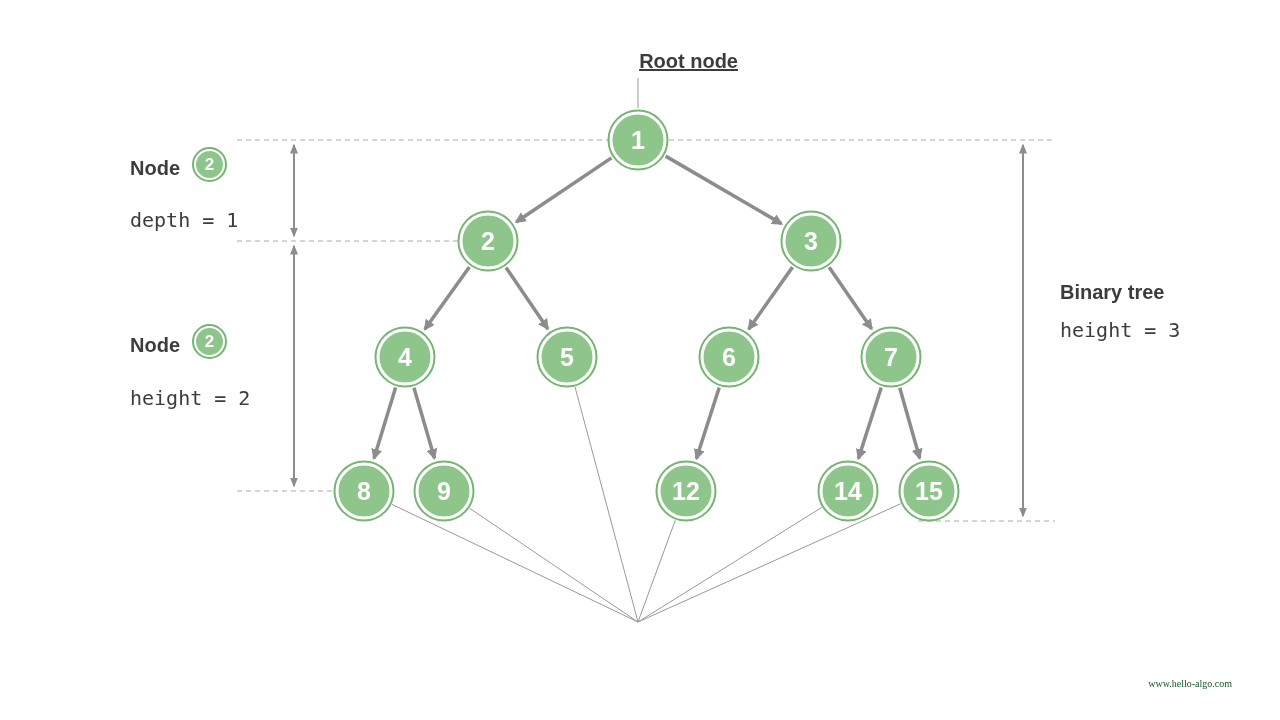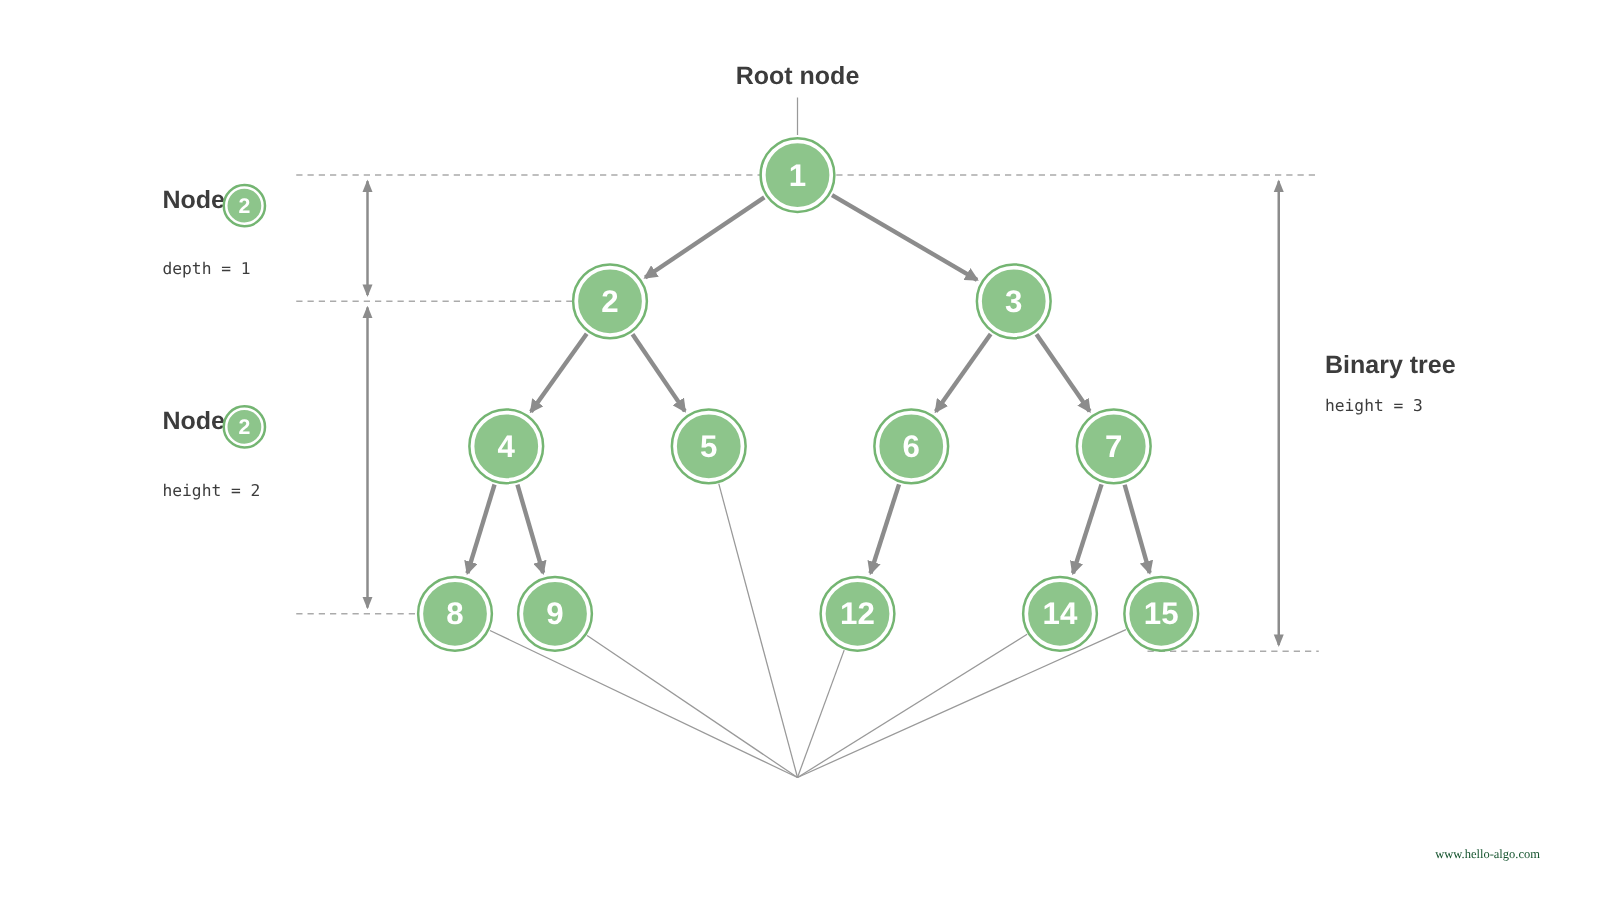--- a/index.html
+++ b/index.html
@@ -4,23 +4,23 @@
 <style>
   * { margin:0; padding:0; box-sizing:border-box; }
   html,body { background:#ffffff; }
   .canvas {
     position:relative; width:1280px; height:720px; background:#ffffff;
     font-family:"Liberation Sans", sans-serif; overflow:hidden;
   }
   svg.diagram { position:absolute; left:0; top:0; }
   .abs { position:absolute; }
   .bold-label { font-weight:bold; font-size:20px; color:#3c3c3c; }
-  .mono-label { font-family:"DejaVu Sans Mono", monospace; font-size:13px; color:#3c3c3c; }
-  .center-200 { width:200px; text-align:center; }
-  .anno-row { display:flex; align-items:flex-start; }
+  .mono-label { font-family:"DejaVu Sans Mono", monospace; font-size:20px; color:#3c3c3c; }
+  .center-200 { width:200px; text-align:right;text-decoration:underline; }
+  .anno-row { display:flex; align-items:flex-end; gap:14px; }
   .badge {
     width:31px; height:31px; border-radius:50%;
     background:#8dc58b; border:2.5px solid #ffffff; outline:2px solid #74b572;
     display:flex; align-items:center; justify-content:center;
     color:#ffffff; font-weight:bold; font-size:17px;
   }
   .watermark {
     font-family:Liberation Serif, serif; font-size:10px; color:#14532d;
     width:220px; text-align:right;
   }

